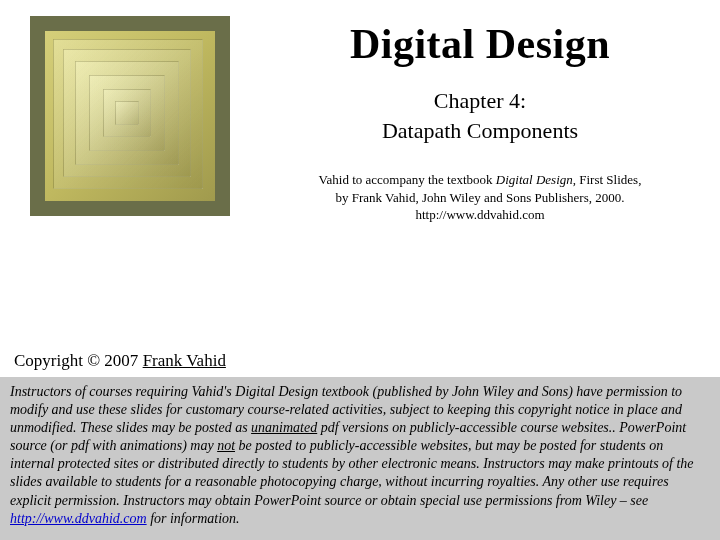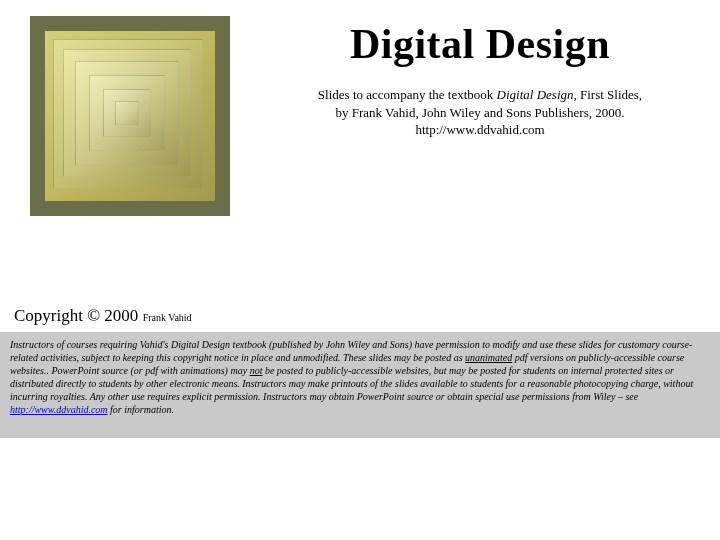--- a/index.html
+++ b/index.html
@@ -1,30 +1,30 @@
 <!DOCTYPE html>
 <html><head>
 <meta charset="utf-8">
 <style>
   * { margin: 0; padding: 0; box-sizing: border-box; }
   html, body { width: 720px; height: 540px; font-family: "Times New Roman", serif; background: #fff; overflow: hidden; }
-  .slide { width: 720px; height: 438px; position: relative; background: #fff; }
+  .slide { width: 720px; height: 540px; position: relative; background: #fff; }
   .content-row { display: flex; padding: 16px 20px 0 30px; }
   .cover-img { width: 200px; height: 200px; background: #6a6e49; display: flex; align-items: center; justify-content: center; flex-shrink: 0; }
   .cover-inner { width: 170px; height: 170px; position: relative; background: linear-gradient(135deg, #d5cf7a 0%, #bfb85f 50%, #a09a4d 100%); }
   .sq { position: absolute; border: 1px solid rgba(60,60,30,0.15); background: linear-gradient(135deg, rgba(255,255,210,0.35), rgba(120,115,60,0.15)); }
   .text-col { flex: 1; padding-left: 30px; text-align: center; }
   .title { font-size: 42px; font-weight: bold; margin-top: 4px; margin-bottom: 18px; letter-spacing: 0.5px; }
   .chapter { font-size: 22px; line-height: 1.35; margin-bottom: 26px; }
   .credit { font-size: 13px; line-height: 1.35; }
   .credit .em { font-style: italic; }
   .footer { position: absolute; left: 0; right: 0; bottom: 0; }
   .copyright { font-size: 17px; padding: 6px 14px 6px 14px; background: #fff; }
-  .copyright .small { font-size: 10px; }
-  .legal { background: #c9c9c9; padding: 6px 10px 22px 10px; font-size: 10px; font-style: italic; line-height: 1.3; }
+  .copyright .small { font-size: 17px; text-decoration: underline; }
+  .legal { background: #c9c9c9; padding: 6px 10px 12px 10px; font-size: 14px; font-style: italic; line-height: 1.3; }
   .legal .u { text-decoration: underline; }
   .legal a { color: #0000cc; text-decoration: underline; }
 </style>
 </head>
 <body>
 
 <div class="slide">
 
   <div class="content-row">
     <div class="cover-img">
@@ -33,30 +33,34 @@
         <div class="sq" style="left:18px;top:18px;width:128px;height:128px"></div>
         <div class="sq" style="left:30px;top:30px;width:104px;height:104px"></div>
         <div class="sq" style="left:44px;top:44px;width:76px;height:76px"></div>
         <div class="sq" style="left:58px;top:58px;width:48px;height:48px"></div>
         <div class="sq" style="left:70px;top:70px;width:24px;height:24px"></div>
       </div>
     </div>
 
     <div class="text-col">
       <div class="title">Digital Design</div>
+      <div class="chapter">
+        <span>Chapter 4:</span><br>
+        <span>Datapath Components</span>
+      </div>
       <div class="credit">
-        <span>Slides to accompany the textbook </span><span class="em">Digital Design</span><span>, First Slides,</span><br>
+        <span>Vahid to accompany the textbook </span><span class="em">Digital Design</span><span>, First Slides,</span><br>
         <span>by Frank Vahid, John Wiley and Sons Publishers, 2000.</span><br>
         <span>http://www.ddvahid.com</span>
       </div>
     </div>
   </div>
 
   <div class="footer">
     <div class="copyright">
-      <span>Copyright © 2000 </span><span class="small">Frank Vahid</span>
+      <span>Copyright © 2007 </span><span class="small">Frank Vahid</span>
     </div>
     <div class="legal">
       <span>Instructors of courses requiring Vahid's Digital Design textbook (published by John Wiley and Sons) have permission to modify and use these slides for customary course-related activities, subject to keeping this copyright notice in place and unmodified. These slides may be posted as </span><span class="u">unanimated</span><span> pdf versions on publicly-accessible course websites.. PowerPoint source (or pdf with animations) may </span><span class="u">not</span><span> be posted to publicly-accessible websites, but may be posted for students on internal protected sites or distributed directly to students by other electronic means. Instructors may make printouts of the slides available to students for a reasonable photocopying charge, without incurring royalties. Any other use requires explicit permission. Instructors may obtain PowerPoint source or obtain special use permissions from Wiley – see </span><a href="#">http://www.ddvahid.com</a><span> for information.</span>
     </div>
   </div>
 
 </div>
 
 </body></html>

